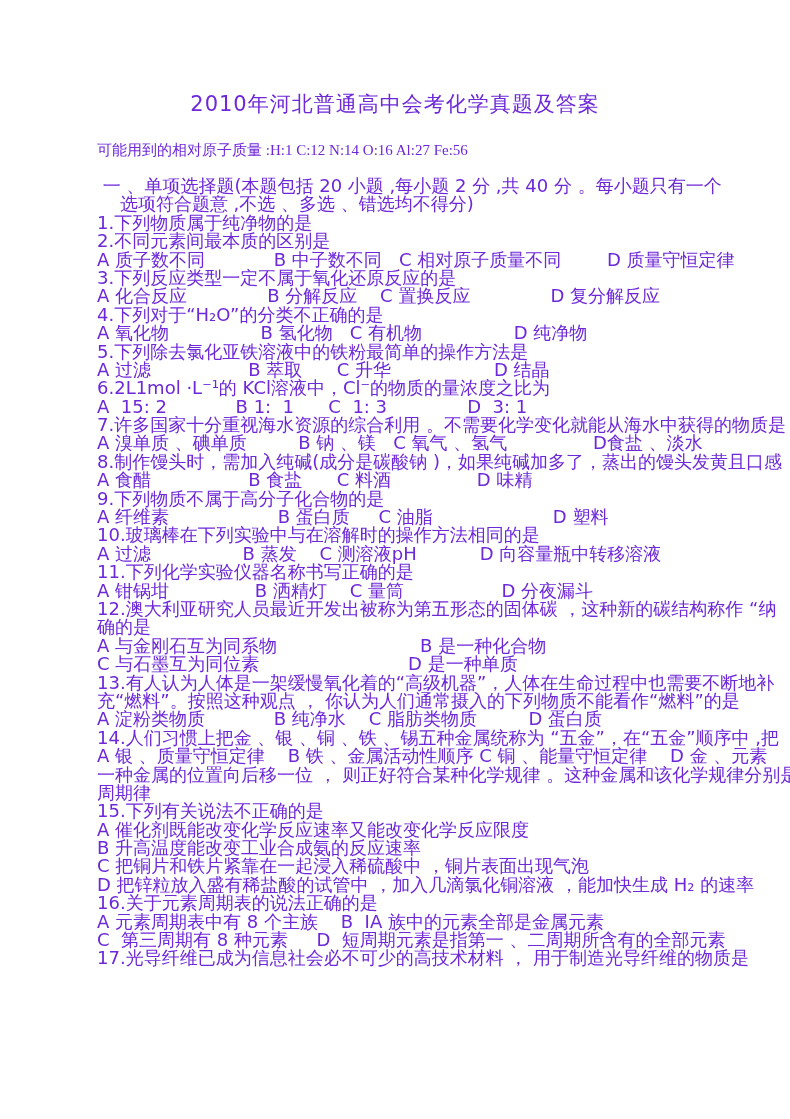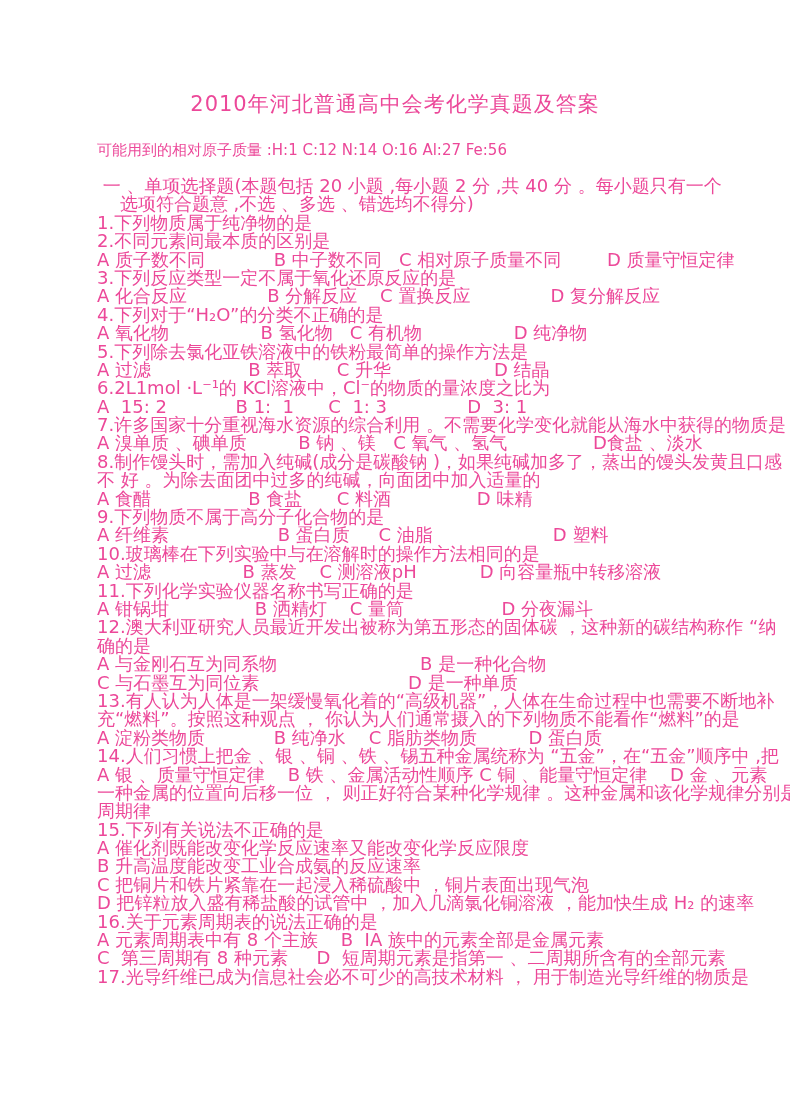--- a/index.html
+++ b/index.html
@@ -5,40 +5,41 @@
   html, body { margin: 0; padding: 0; }
   body {
     width: 790px; height: 1119px;
     background: #ffffff;
     font-family: "DejaVu Sans", "Liberation Sans", sans-serif;
   }
   .page {
     position: relative;
     width: 790px; height: 1119px;
     background: #ffffff;
-    color: #ec4899;
+    color: #6d28d9;
     overflow: hidden;
   }
   .title {
     position: absolute;
     top: 90px; left: 0;
     width: 100%;
     margin: 0;
     text-align: center;
     font-size: 21px;
     font-weight: normal;
     letter-spacing: 1px;
     white-space: pre;
   }
   .note {
     position: absolute;
     top: 141px; left: 97px;
     font-size: 15px;
     line-height: 19px;
     white-space: pre;
+    font-family: Liberation Serif, serif;
   }
   .content {
     position: absolute;
     top: 177px; left: 97px;
     width: 665px;
     font-size: 18px;
   }
   .line {
     white-space: pre;
     height: 18.4px;
@@ -71,21 +72,20 @@
     <div class="line">5.下列除去氯化亚铁溶液中的铁粉最简单的操作方法是</div>
     <div class="line">A 过滤                 B 萃取      C 升华                  D 结晶</div>
 
     <div class="line">6.2L1mol ·L⁻¹的 KCl溶液中，Cl⁻的物质的量浓度之比为</div>
     <div class="line">A  15: 2            B 1:  1      C  1: 3              D  3: 1</div>
 
     <div class="line">7.许多国家十分重视海水资源的综合利用 。不需要化学变化就能从海水中获得的物质是</div>
     <div class="line">A 溴单质 、碘单质         B 钠 、镁   C 氧气 、氢气               D食盐 、淡水</div>
 
     <div class="line">8.制作馒头时，需加入纯碱(成分是碳酸钠 )，如果纯碱加多了，蒸出的馒头发黄且口感</div>
-    <div class="line">不 好 。为除去面团中过多的纯碱，向面团中加入适量的</div>
     <div class="line">A 食醋                 B 食盐      C 料酒               D 味精</div>
 
     <div class="line">9.下列物质不属于高分子化合物的是</div>
     <div class="line">A 纤维素                   B 蛋白质     C 油脂                     D 塑料</div>
 
     <div class="line">10.玻璃棒在下列实验中与在溶解时的操作方法相同的是</div>
     <div class="line">A 过滤                B 蒸发    C 测溶液pH           D 向容量瓶中转移溶液</div>
 
     <div class="line">11.下列化学实验仪器名称书写正确的是</div>
     <div class="line">A 钳锅坩               B 洒精灯    C 量筒                 D 分夜漏斗</div>

